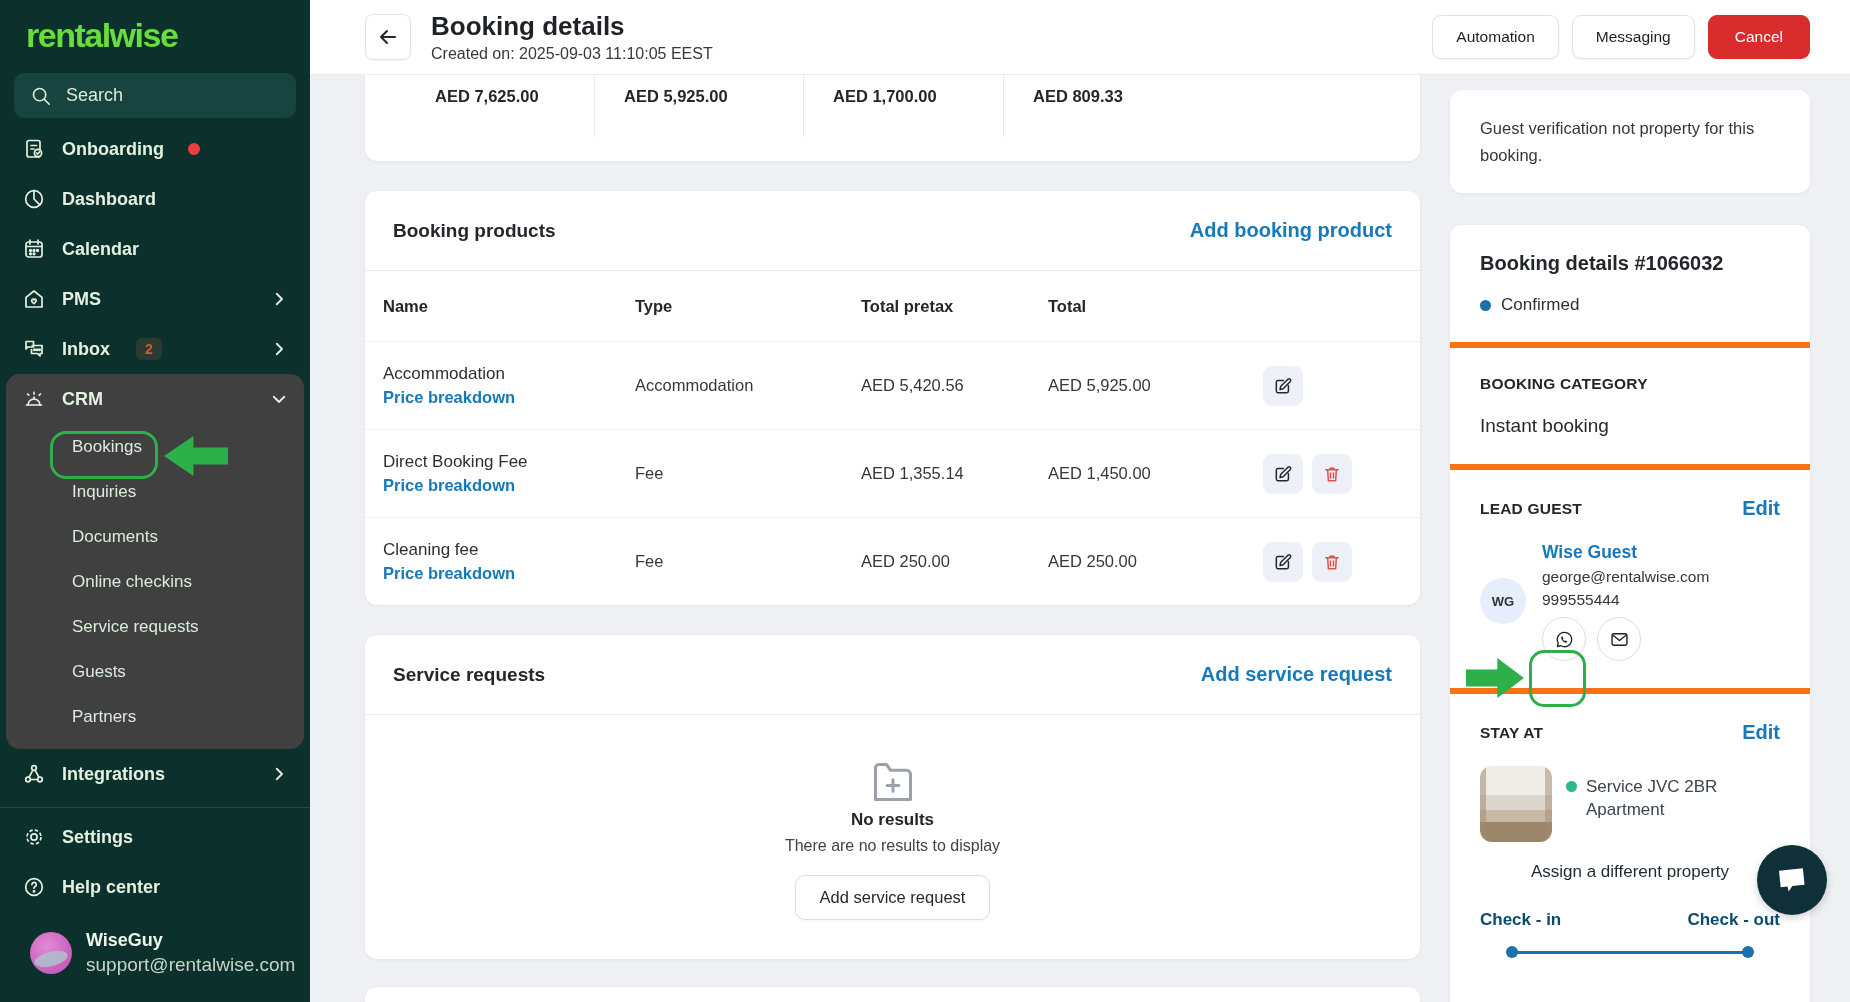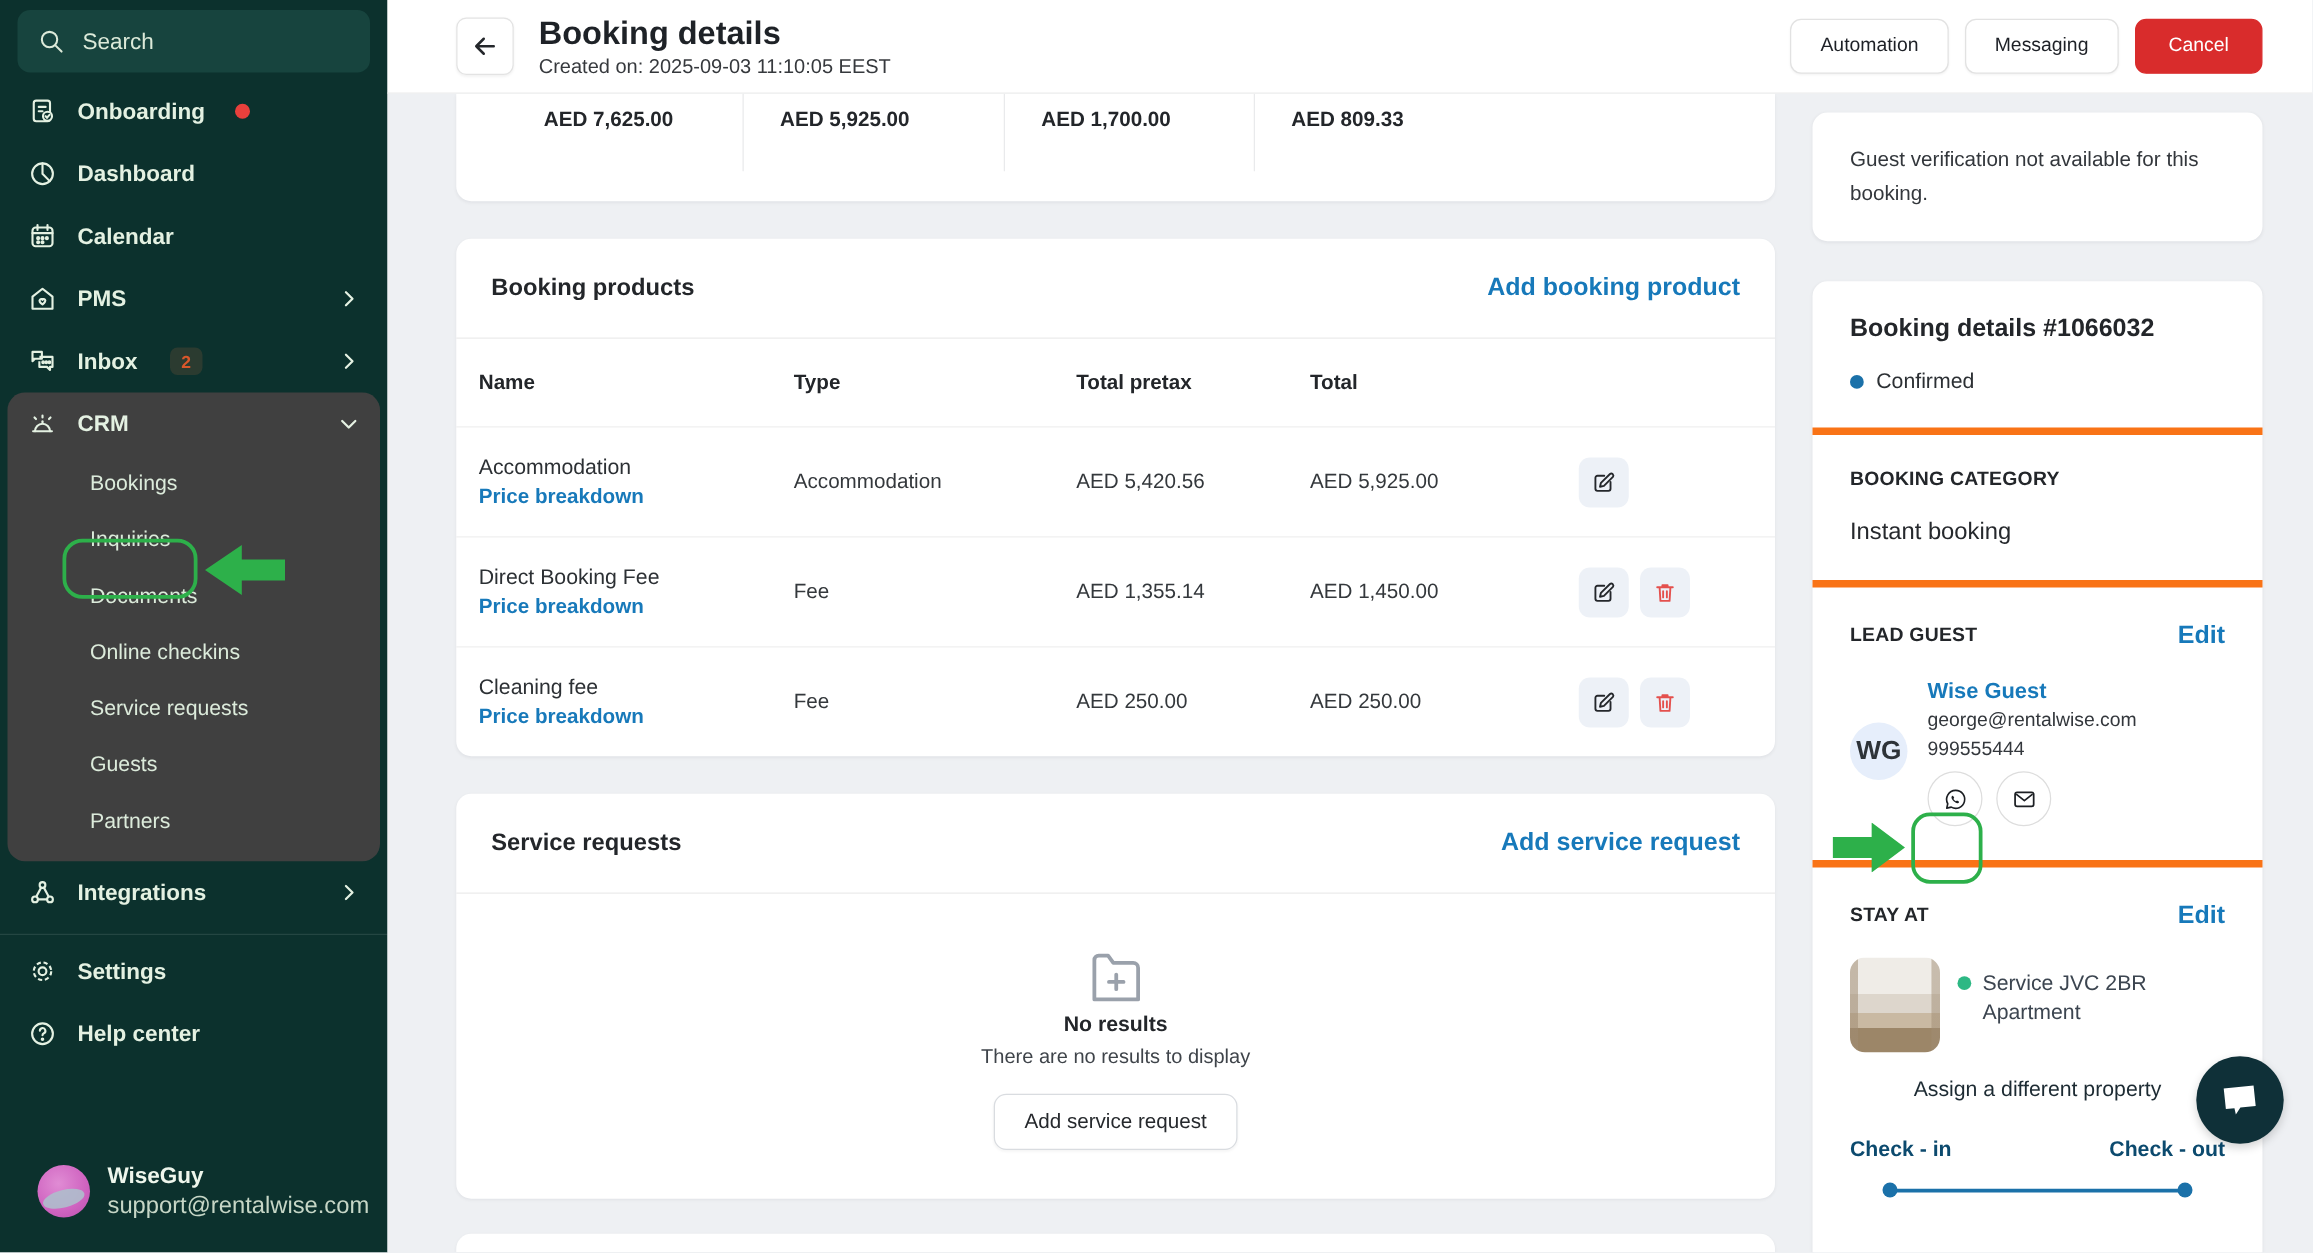--- a/index.html
+++ b/index.html
@@ -82,21 +82,21 @@
   .dsection:last-child { border-bottom:none; }
   .booking-no { font-size:20px; font-weight:600; color:#23262a; }
   .status-row { display:flex; align-items:center; gap:10px; margin-top:20px; font-size:17px; color:#2c3034; }
   .dot { width:11px; height:11px; border-radius:50%; flex-shrink:0; }
   .dot-blue { background:var(--status-blue,#1b71a9); }
   .dot-green { background:#2db884; }
   .sec-label-row { display:flex; align-items:center; justify-content:space-between; }
   .sec-label { font-size:15.5px; font-weight:700; color:#23262a; letter-spacing:.2px; }
   .sec-value { margin-top:22px; font-size:19px; color:#26292d; }
   .guest-row { display:flex; gap:16px; margin-top:22px; }
-  .wg-avatar { width:46px; height:46px; border-radius:50%; background:#e6eefb; color:#2e3338; font-weight:600; font-size:21px; display:flex; align-items:center; justify-content:center; margin-top:36px; flex-shrink:0; }
+  .wg-avatar { width:46px; height:46px; border-radius:50%; background:#e6eefb; color:#2e3338; font-weight:600; font-size:13px; display:flex; align-items:center; justify-content:center; margin-top:36px; flex-shrink:0; }
   .guest-name { font-size:17.5px; }
   .guest-line { font-size:15.5px; color:#33373c; margin-top:5px; }
   .contact-btns { display:flex; gap:11px; margin-top:8px; }
   .circle-btn { width:44px; height:44px; border-radius:50%; background:#fff; border:1px solid #ddd; display:flex; align-items:center; justify-content:center; cursor:pointer; }
   .stay-row { display:flex; gap:14px; align-items:flex-start; margin-top:22px; }
   .prop-thumb { width:72px; height:76px; border-radius:12px; flex-shrink:0; cursor:pointer;
     background:
       linear-gradient(90deg, rgba(160,140,115,.55) 0 9%, transparent 9% 90%, rgba(160,140,115,.5) 91% 100%),
       linear-gradient(180deg, #efece7 0 38%, #ddd6cc 38% 58%, #c9b9a2 58% 74%, #9c8668 74% 100%); }
   .prop-name { display:flex; gap:9px; margin-top:10px; font-size:17px; color:#3c4550; line-height:1.35; }
@@ -120,20 +120,21 @@
   #ann-wa-box { left:1529px; top:650px; width:57px; height:57px; border-radius:15px; }
   #ann-wa-arrow { left:1466px; top:658px; width:58px; height:40px; background:var(--annotation,#2db04a);
     clip-path:polygon(100% 50%, 54% 0, 54% 29%, 0 29%, 0 71%, 54% 71%, 54% 100%); }
 </style>
 </head>
 <body>
 
 <div id="app">
 
   <aside class="sidebar">
+    <div class="logo">rentalwise</div>
 
     <div class="searchbox">
       <span class="sicon">
         <svg width="22" height="22" viewBox="0 0 24 24" fill="none" stroke="#dcead9" stroke-width="1.8" stroke-linecap="round">
             <circle cx="10.5" cy="10.5" r="6.7"></circle>
             <path d="M15.6 15.6L21 21"></path>
           </svg>
       </span>
       <span>Search</span>
     </div>
@@ -404,21 +405,21 @@
             <div class="empty-sub">There are no results to display</div>
             <button class="empty-btn">Add service request</button>
           </div>
         </div>
 
         <div class="bottom-strip"></div>
       </div>
 
       <div class="right-col">
 
-        <div class="card notice-card">Guest verification not available for this booking.</div>
+        <div class="card notice-card">Guest verification not property for this booking.</div>
 
         <div class="card details-card">
 
           <div class="dsection">
             <div class="booking-no">Booking details #1066032</div>
             <div class="status-row">
               <span class="dot dot-blue"></span>
               <span>Confirmed</span>
             </div>
           </div>

